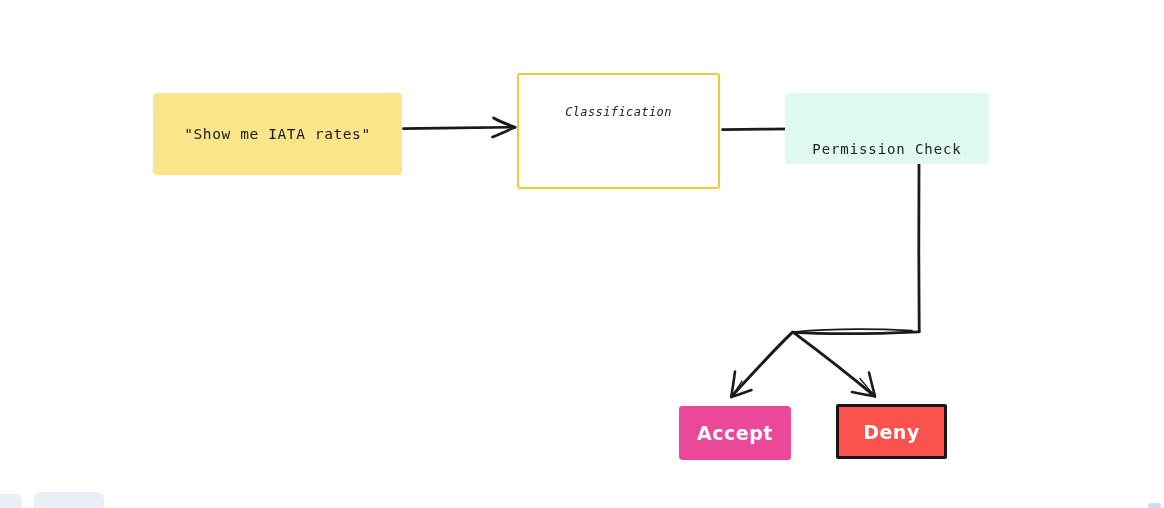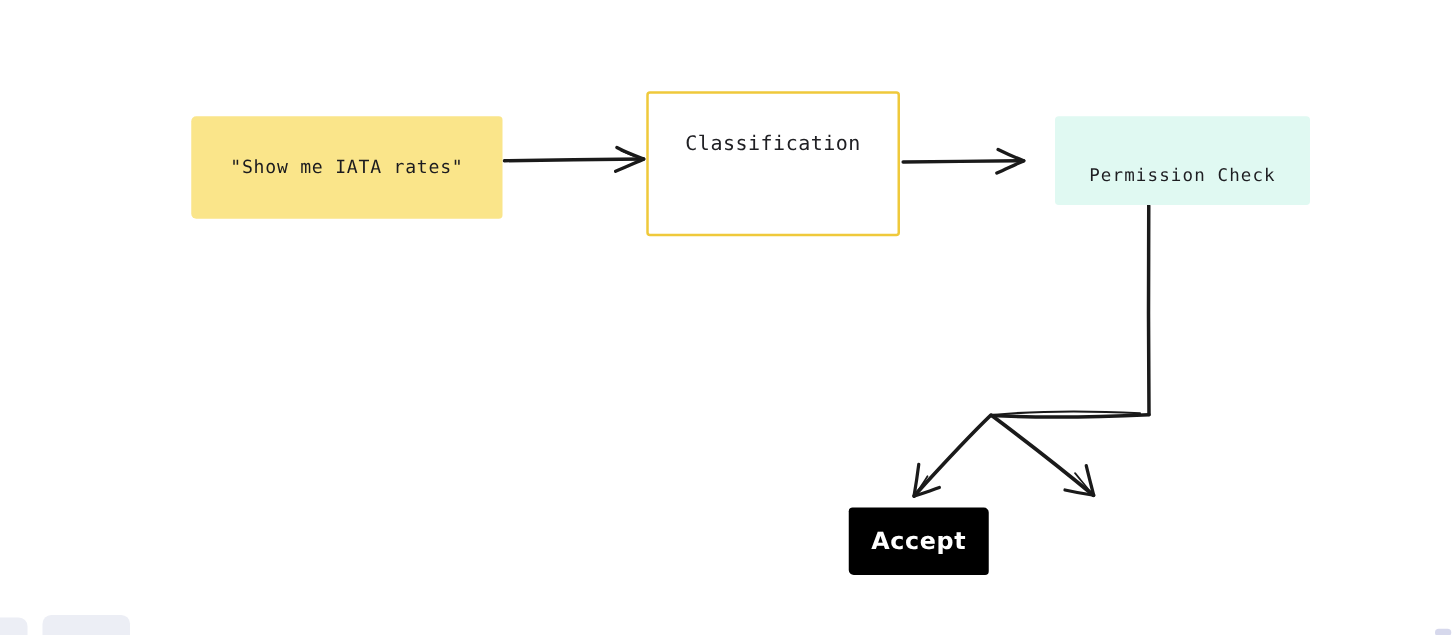--- a/index.html
+++ b/index.html
@@ -56,60 +56,61 @@
     width: 203px;
     height: 116px;
     background: #ffffff;
     border: 2.4px solid #efc93b;
     border-radius: 3px;
     justify-content: flex-start;
     padding-top: 30px;
   }
   .node-classify .title {
     font-family: "DejaVu Sans Mono", monospace;
-    font-size: 16px;
+    font-size: 12px;
     letter-spacing: 0.4px;
     color: #202024;
     white-space: nowrap;
+    font-style: italic;
   }
   .node-classify .subtitle {
     margin-top: 9px;
     font-family: "DejaVu Sans Mono", monospace;
     font-size: 11.5px;
     letter-spacing: 0.3px;
     color: #2a2a2e;
     white-space: nowrap;
   }
 
   
   .node-permission {
-    left: 844px;
+    left: 785px;
     top: 93px;
     width: 204px;
     height: 71px;
     background: #e0f9f2;
     border-radius: 3px;
-    justify-content: flex-start;
+    justify-content: center;
     padding-top: 40px;
   }
   .node-permission .label {
     font-family: "DejaVu Sans Mono", monospace;
     font-size: 14px;
     letter-spacing: 0.9px;
     color: #1e1e22;
     white-space: nowrap;
   }
 
   
   .node-accept {
     left: 679px;
     top: 406px;
     width: 112px;
     height: 54px;
-    background: #000000;
+    background: #ec4899;
     border-radius: 3px 4px 3px 4px;
   }
   .node-deny {
     left: 836px;
     top: 404px;
     width: 111px;
     height: 55px;
     background: #fa524d;
     border: 3px solid #1c1415;
     border-radius: 2px;
@@ -192,18 +193,21 @@
   </div>
 
   <div class="node node-permission">
     <span class="label">Permission Check</span>
   </div>
 
   <div class="node node-accept">
     <span class="outcome-label">Accept</span>
   </div>
 
+  <div class="node node-deny">
+    <span class="outcome-label">Deny</span>
+  </div>
 
   <div class="chrome-pill one"></div>
   <div class="chrome-pill two"></div>
   <div class="chrome-dot"></div>
 
 </div>
 
 </body></html>

